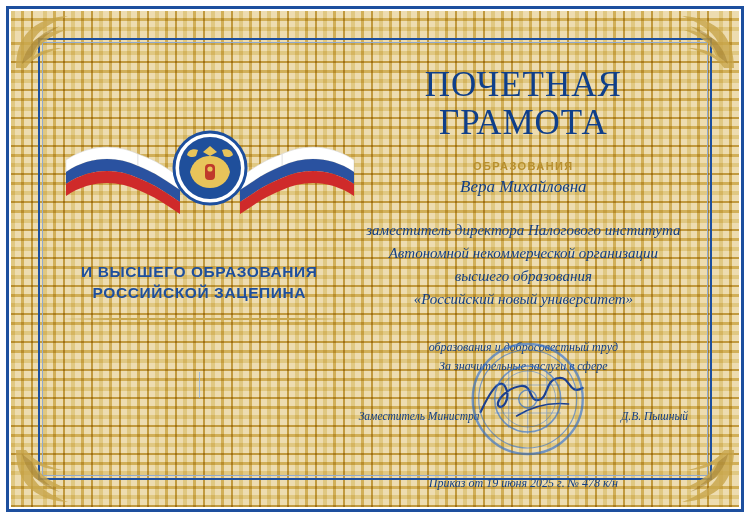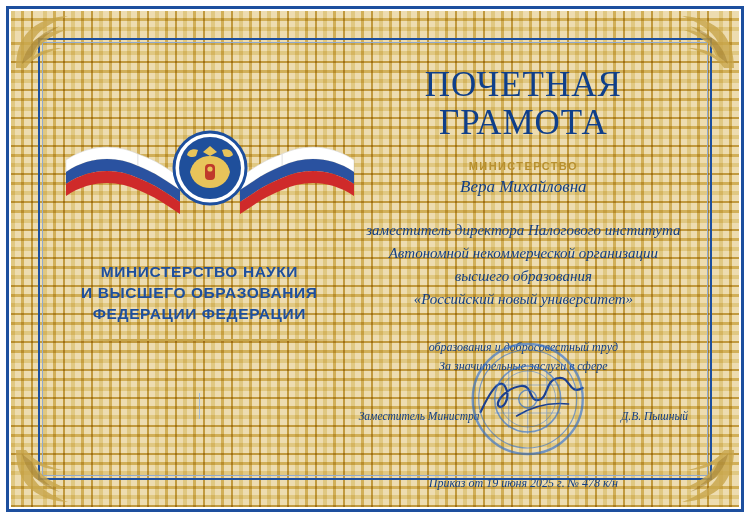--- a/index.html
+++ b/index.html
@@ -280,37 +280,36 @@
             <path d="M150 40 C140 40 132 46 130 56 C132 66 140 72 150 72 C160 72 168 66 170 56 C168 46 160 40 150 40 Z" fill="#e8c45a"></path>
             <path d="M138 34 C133 32 128 34 127 39 C129 41 133 42 136 40 Z" fill="#e8c45a"></path>
             <path d="M162 34 C167 32 172 34 173 39 C171 41 167 42 164 40 Z" fill="#e8c45a"></path>
             <rect x="145" y="48" width="10" height="16" rx="4" fill="#c0392b"></rect>
             <circle cx="150" cy="53" r="2.6" fill="#e8c45a"></circle>
           </g>
         </svg>
       </div>
 
       <div class="ministry">
-        <div>МИНИСТЕРСТВО НАУКИ</div>
         <div>И ВЫСШЕГО ОБРАЗОВАНИЯ</div>
-        <div>ФЕДЕРАЦИИ ФЕДЕРАЦИИ</div>
+        <div>РОССИЙСКОЙ ЗАЦЕПИНА</div>
       </div>
 
       <div class="gold-rule"></div>
       <div class="blue-tick"></div>
     </div>
 
     <div class="right-col">
 
       <div class="title">
         <div>ПОЧЕТНАЯ</div>
         <div>ГРАМОТА</div>
       </div>
 
-      <div class="subtitle">МИНИСТЕРСТВО</div>
+      <div class="subtitle">ОБРАЗОВАНИЯ</div>
 
       <div class="recipient-name">Вера Михайловна</div>
 
       <div class="position">
         <div>заместитель директора Налогового института</div>
         <div>Автономной некоммерческой организации</div>
         <div>высшего образования</div>
         <div>«Российский новый университет»</div>
       </div>
 

